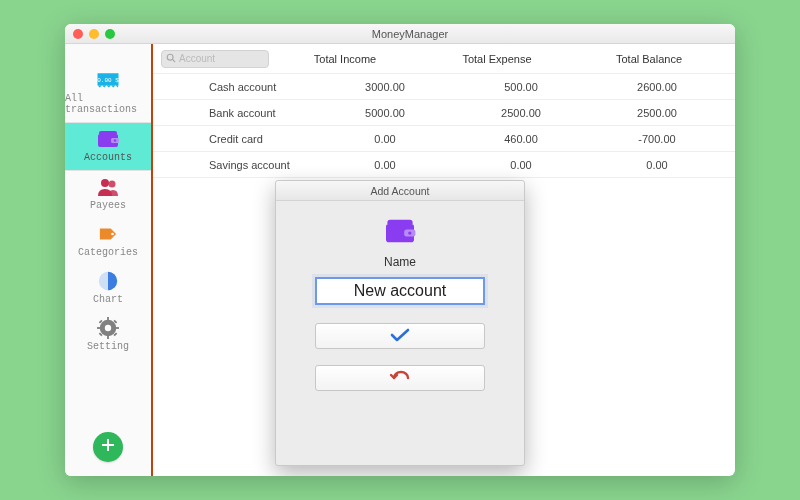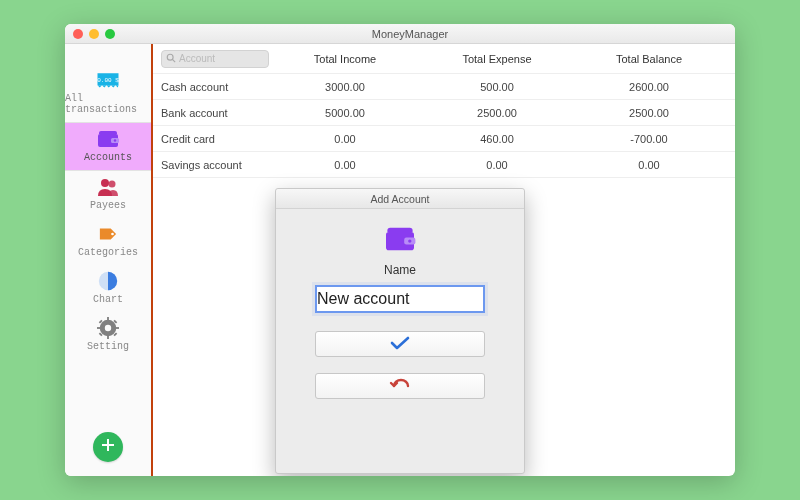--- a/index.html
+++ b/index.html
@@ -73,21 +73,21 @@
     display: flex;
     flex-direction: column;
     align-items: center;
     gap: 3px;
     padding: 6px 0 7px;
     font-size: 10px;
     color: #888;
     cursor: pointer;
   }
   .side-item.selected {
-    background: #f0abfc;
+    background: #5eead4;
     border-top: 1px solid #e3e3e3;
     border-bottom: 1px solid #e3e3e3;
     color: #555;
   }
   .side-item .ic { width: 24px; height: 20px; display:flex; align-items:center; justify-content:center; }
   .side-item .lbl { }
   .add-btn {
     position: absolute;
     bottom: 14px;
     width: 30px; height: 30px;
@@ -139,28 +139,28 @@
   .h-col { flex: 1; text-align: center; }
   .t-row {
     display: flex;
     align-items: center;
     height: 26px;
     border-bottom: 1px solid #eee;
     padding: 0 10px 0 8px;
     font-size: 11px;
     color: #444;
   }
-  .t-name { width: 108px; }
+  .t-name { width: 108px; margin-left: 48px; }
   .t-col { flex: 1; text-align: center; }
 
   
   .modal {
     position: absolute;
     left: 50%;
-    top: 164px;
+    top: 156px;
     transform: translateX(-50%);
     width: 250px;
     height: 286px;
     background: #ececec;
     border: 1px solid #c9c9c9;
     border-radius: 3px;
     box-shadow: 0 8px 22px rgba(0,0,0,0.28);
     display: flex;
     flex-direction: column;
   }
@@ -183,21 +183,21 @@
     padding: 16px 0 16px;
     gap: 8px;
   }
   .modal .wicon { width: 34px; height: 28px; }
   .modal .name-lbl { font-size: 12px; color: #333; margin-top: 2px; }
   .modal input.name-input {
     width: 170px;
     height: 28px;
     border: 2px solid #6c98ef;
     outline: none;
-    text-align: left;
+    text-align: center;
     font-size: 16px;
     color: #222;
     background: #fff;
     box-shadow: 0 0 0 3px rgba(108,152,239,0.12);
   }
   .modal .btn {
     width: 170px;
     height: 26px;
     background: linear-gradient(#ffffff, #f3f3f3);
     border: 1px solid #c7c7c7;

